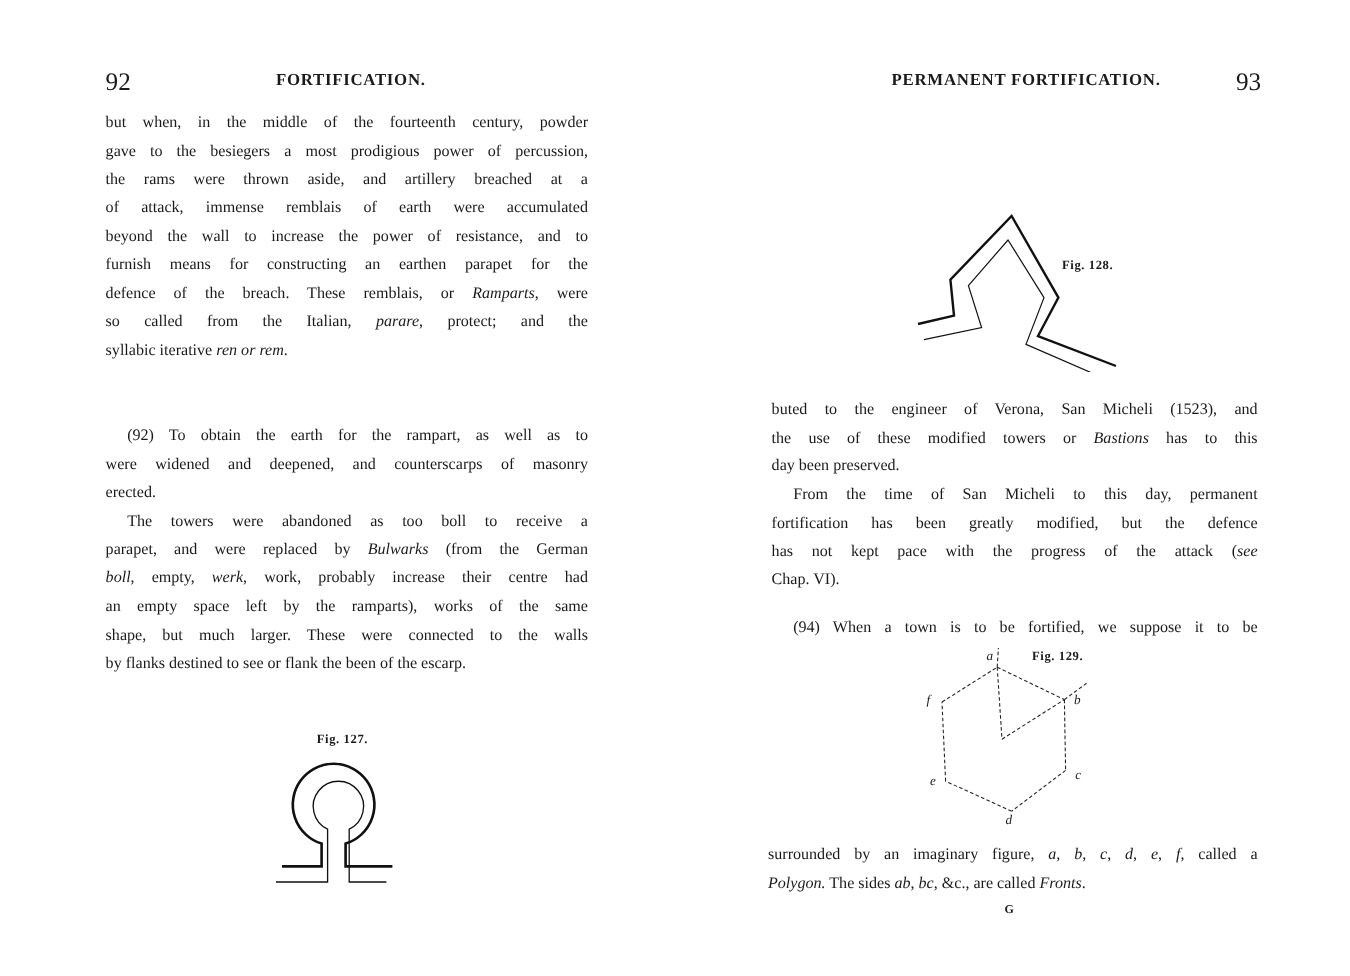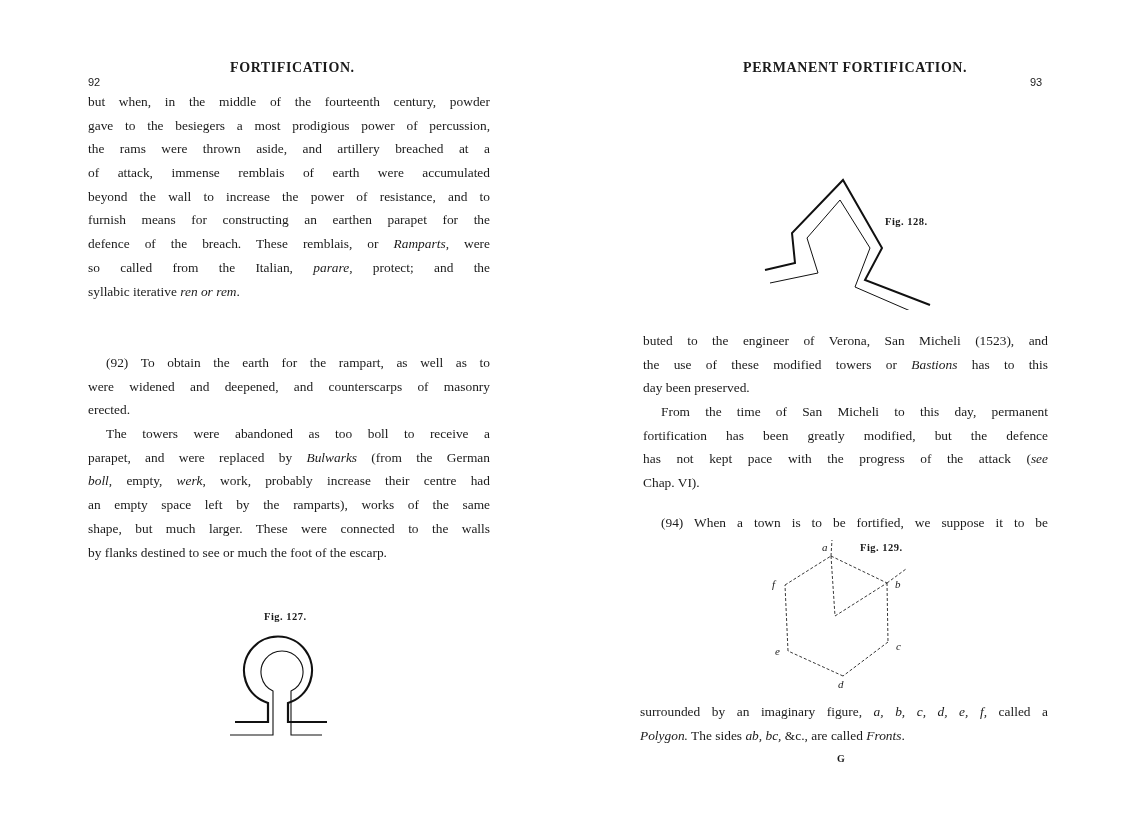--- a/index.html
+++ b/index.html
@@ -1,21 +1,21 @@
 <!DOCTYPE html>
 <html><head>
 <meta charset="utf-8">
 <style>
   html, body { margin: 0; padding: 0; background: #ffffff; }
   body { width: 1125px; height: 813px; position: relative; overflow: hidden;
          font-family: "DejaVu Serif", "Liberation Serif", serif; color: #1a1a1a; }
   .page { position: absolute; top: 0; height: 813px; }
   .page-left { left: 0; width: 560px; }
   .page-right { left: 560px; width: 565px; }
-  .pnum { position: absolute; top: 56px; font-size: 11px; font-family: Liberation Sans, sans-serif; margin-top: 20px; }
+  .pnum { position: absolute; top: 56px; font-size: 21px; font-family: Liberation Serif, serif; }
   .running-head { position: absolute; top: 60px; font-size: 14px; letter-spacing: 0.6px;
                   font-family: "Liberation Serif", serif; font-weight: bold; }
   .textblock { position: absolute; font-size: 13.4px; line-height: 23.7px;
                font-family: "Liberation Serif", serif; text-align: justify; }
   .line { display: block; text-align: justify; text-align-last: justify; white-space: nowrap; height: 23.7px; }
   .line.last { text-align-last: left; }
   .indent { text-indent: 18px; }
   .figcap { position: absolute; font-size: 10.5px; font-weight: bold; letter-spacing: 0.5px;
             font-family: "Liberation Serif", serif; }
   .fig { position: absolute; }
@@ -44,21 +44,21 @@
 
   <div class="textblock" style="left:88px; top:351px; width:402px;">
     <span class="line indent">(92) To obtain the earth for the rampart, as well as to</span>
     <span class="line">were widened and deepened, and counterscarps of masonry</span>
     <span class="line last">erected.</span>
     <span class="line indent">The towers were abandoned as too boll to receive a</span>
     <span class="line"><span>parapet, and were replaced by </span><i>Bulwarks</i><span> (from the German</span></span>
     <span class="line"><i>boll</i><span>, empty, </span><i>werk</i><span>, work, probably increase their centre had</span></span>
     <span class="line">an empty space left by the ramparts), works of the same</span>
     <span class="line">shape, but much larger.  These were connected to the walls</span>
-    <span class="line last">by flanks destined to see or much the foot of the escarp.</span>
+    <span class="line last">by flanks destined to see or flank the been of the escarp.</span>
   </div>
 
   <div class="figcap" style="left:264px; top:611px;">Fig. 127.</div>
 
   <svg class="fig" style="left:230px; top:630px;" width="125" height="115" viewBox="0 0 125 115">
 
     <path d="M5,92 L38,92 L38,73 A34,34 0 1 1 58,73 L58,92 L97,92" fill="none" stroke="#111" stroke-width="2.2"></path>
 
     <path d="M5,105 L48,105 L48,61 A21,21 0 1 1 66,61 L66,105 L97,105" fill="none" stroke="#111" stroke-width="1.1" transform="translate(-5,0)"></path>
   </svg>

